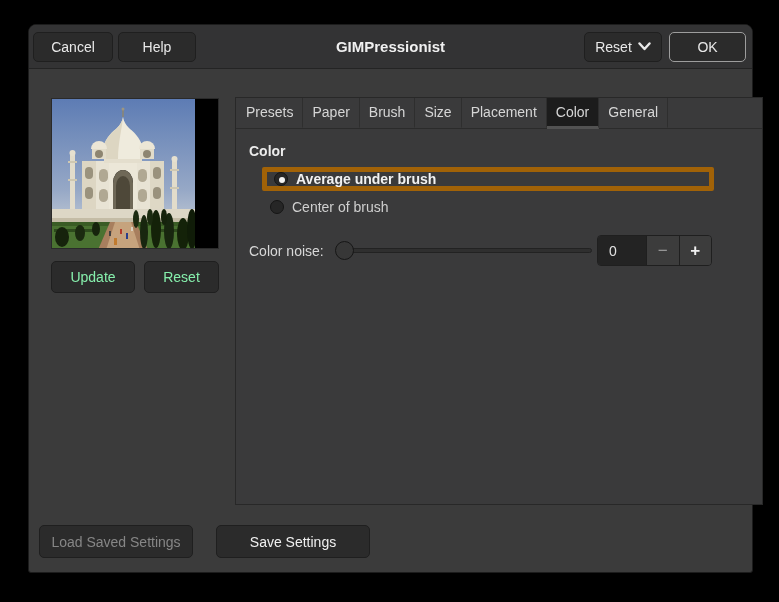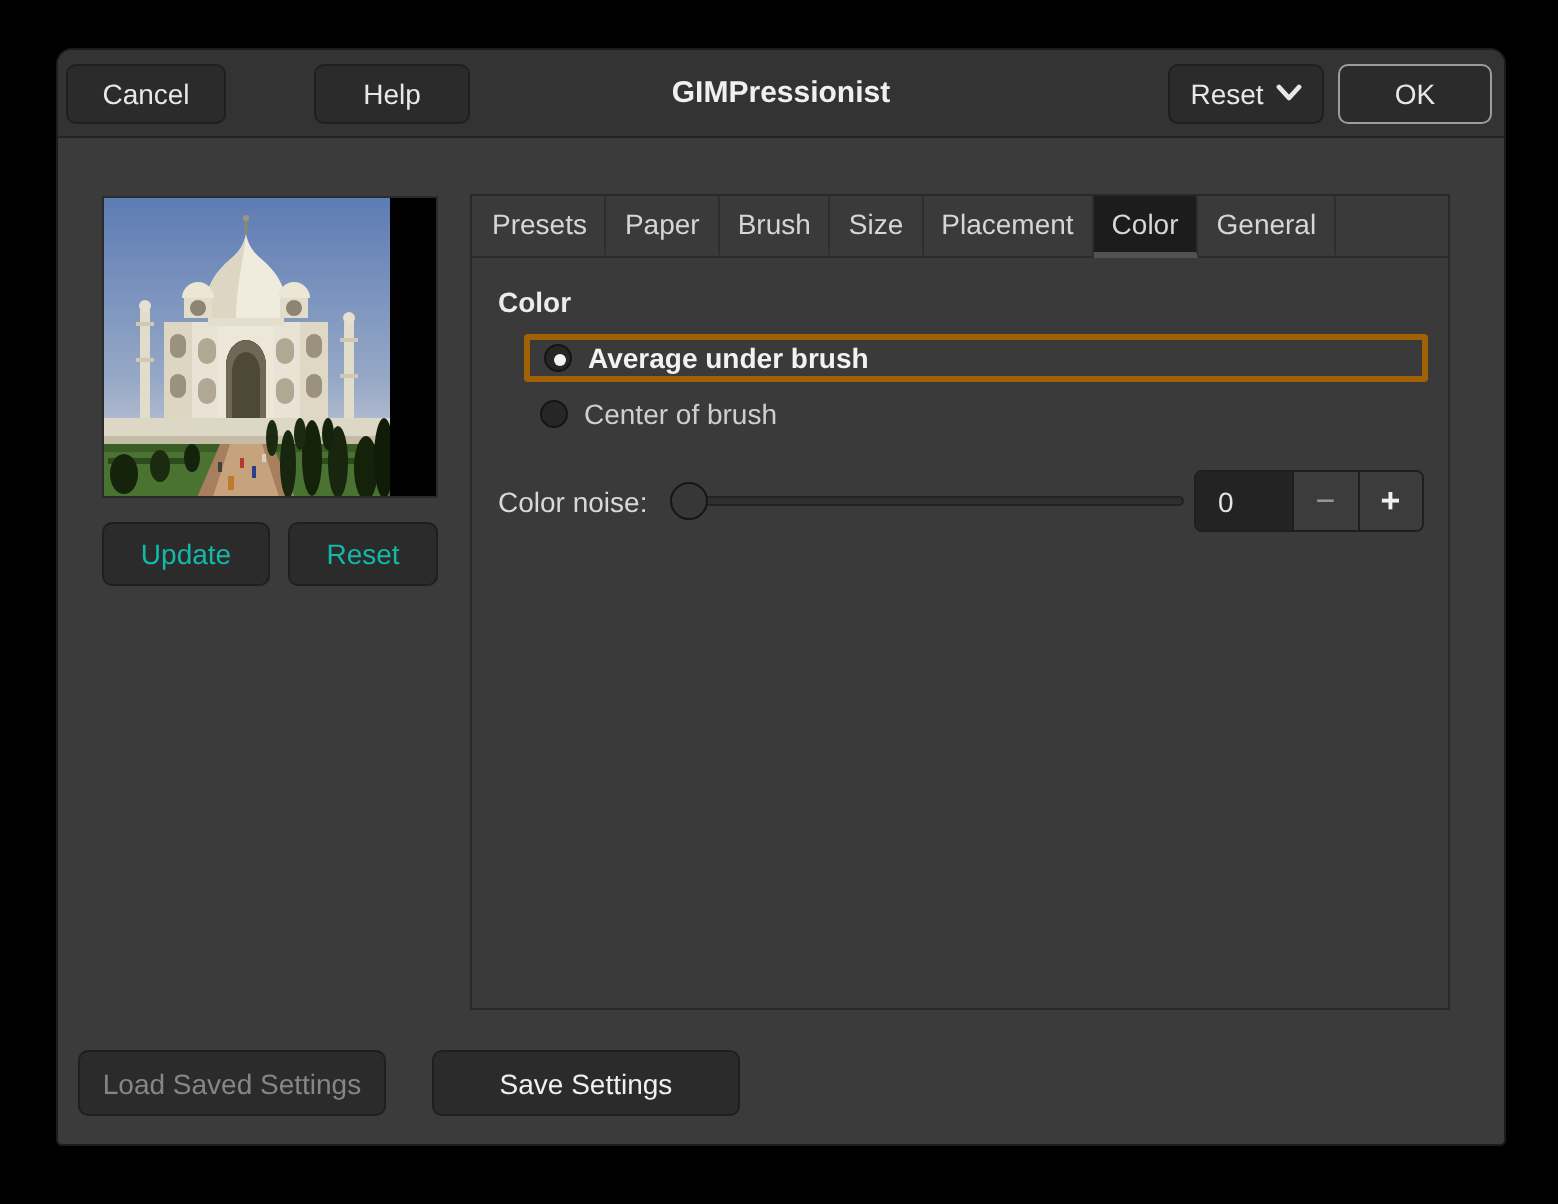--- a/index.html
+++ b/index.html
@@ -12,53 +12,53 @@
 
   
   .headerbar { position:absolute; left:0; top:0; width:100%; height:44px;
                background:#333334; border-bottom:1px solid #242424;
                border-radius:7px 7px 0 0; display:flex; align-items:center; }
   .hb-btn { height:30px; background:#2b2b2b; border:1px solid #1f1f1f;
             border-radius:5px; color:#e8e8e8; font-size:14px;
             display:flex; align-items:center; justify-content:center;
             padding:0 16px; cursor:default; }
   .hb-cancel { position:absolute; left:4px;  width:80px; }
-  .hb-help   { position:absolute; left:89px; width:78px;margin-left:39px; }
+  .hb-help   { position:absolute; left:89px; width:78px; }
   .hb-reset  { position:absolute; left:555px; width:78px; gap:6px; padding:0 10px; }
   .hb-ok     { position:absolute; left:640px; width:77px; border:1px solid #9d9d9d;text-align:right; }
   .hb-title  { width:100%; text-align:center; color:#f0f0f0; font-weight:bold;
                font-size:15px; }
   .chev { display:flex; align-items:center; }
 
   
   .preview-box { position:absolute; left:22px; top:73px; width:168px; height:151px;
                  background:#000; border:1px solid #2a2a2a; overflow:hidden; }
   .preview-box svg { position:absolute; left:0; top:0; }
   .side-btn { position:absolute; height:32px; background:#2b2b2b;
-              border:1px solid #1f1f1f; border-radius:5px; color:#14b8a6;
+              border:1px solid #1f1f1f; border-radius:5px; color:#86efac;
               font-size:14px; display:flex; align-items:center; justify-content:center; }
   .btn-update { left:22px; top:236px; width:84px; }
   .btn-preview-reset { left:115px; top:236px; width:75px; }
 
   
-  .notebook { position:absolute; left:206px; top:72px; width:490px; height:408px;
+  .notebook { position:absolute; left:206px; top:72px; width:528px; height:408px;
               background:#3a3a3b; border:1px solid #282828; }
   .tabbar { position:absolute; left:0; top:0; width:100%; height:31px;
             display:flex; border-bottom:1px solid #2b2b2b; padding-left:1px; }
   .tab { height:31px; display:flex; align-items:center; padding:0 9px;
          color:#d6d6d6; font-size:14px; border-right:1px solid #2e2e2e;
          border-bottom:3px solid transparent; cursor:default; }
   .tab.selected { background:#1c1c1c; border-bottom:3px solid #525252; }
 
   .panel-header { position:absolute; left:13px; top:45px; color:#ececec;
                   font-size:14px; font-weight:bold; }
 
   .radio-row { position:absolute; left:26px; width:452px; height:24px;
                display:flex; align-items:center; padding-left:7px; gap:8px; }
-  .radio-row.framed { top:69px; border:3px solid #a16207; border-radius:2px; }
+  .radio-row.framed { top:69px; border:5px solid #a16207; border-radius:2px; }
   .radio-row.plain  { top:97px; border:1px solid transparent; }
   .radio-circ { width:14px; height:14px; border-radius:50%; background:#262626;
                 border:1px solid #151515; position:relative; flex:0 0 auto; }
   .radio-circ .dot { position:absolute; left:4px; top:4px; width:6px; height:6px;
                      border-radius:50%; background:#f2f2f2; }
   .radio-label-bold { color:#f2f2f2; font-size:14px; font-weight:bold; }
   .radio-label { color:#cfcfcf; font-size:14px; }
 
   .noise-label { position:absolute; left:13px; top:145px; color:#d8d8d8; font-size:14px; }
   .slider { position:absolute; left:96px; top:137px; width:260px; height:31px; }

